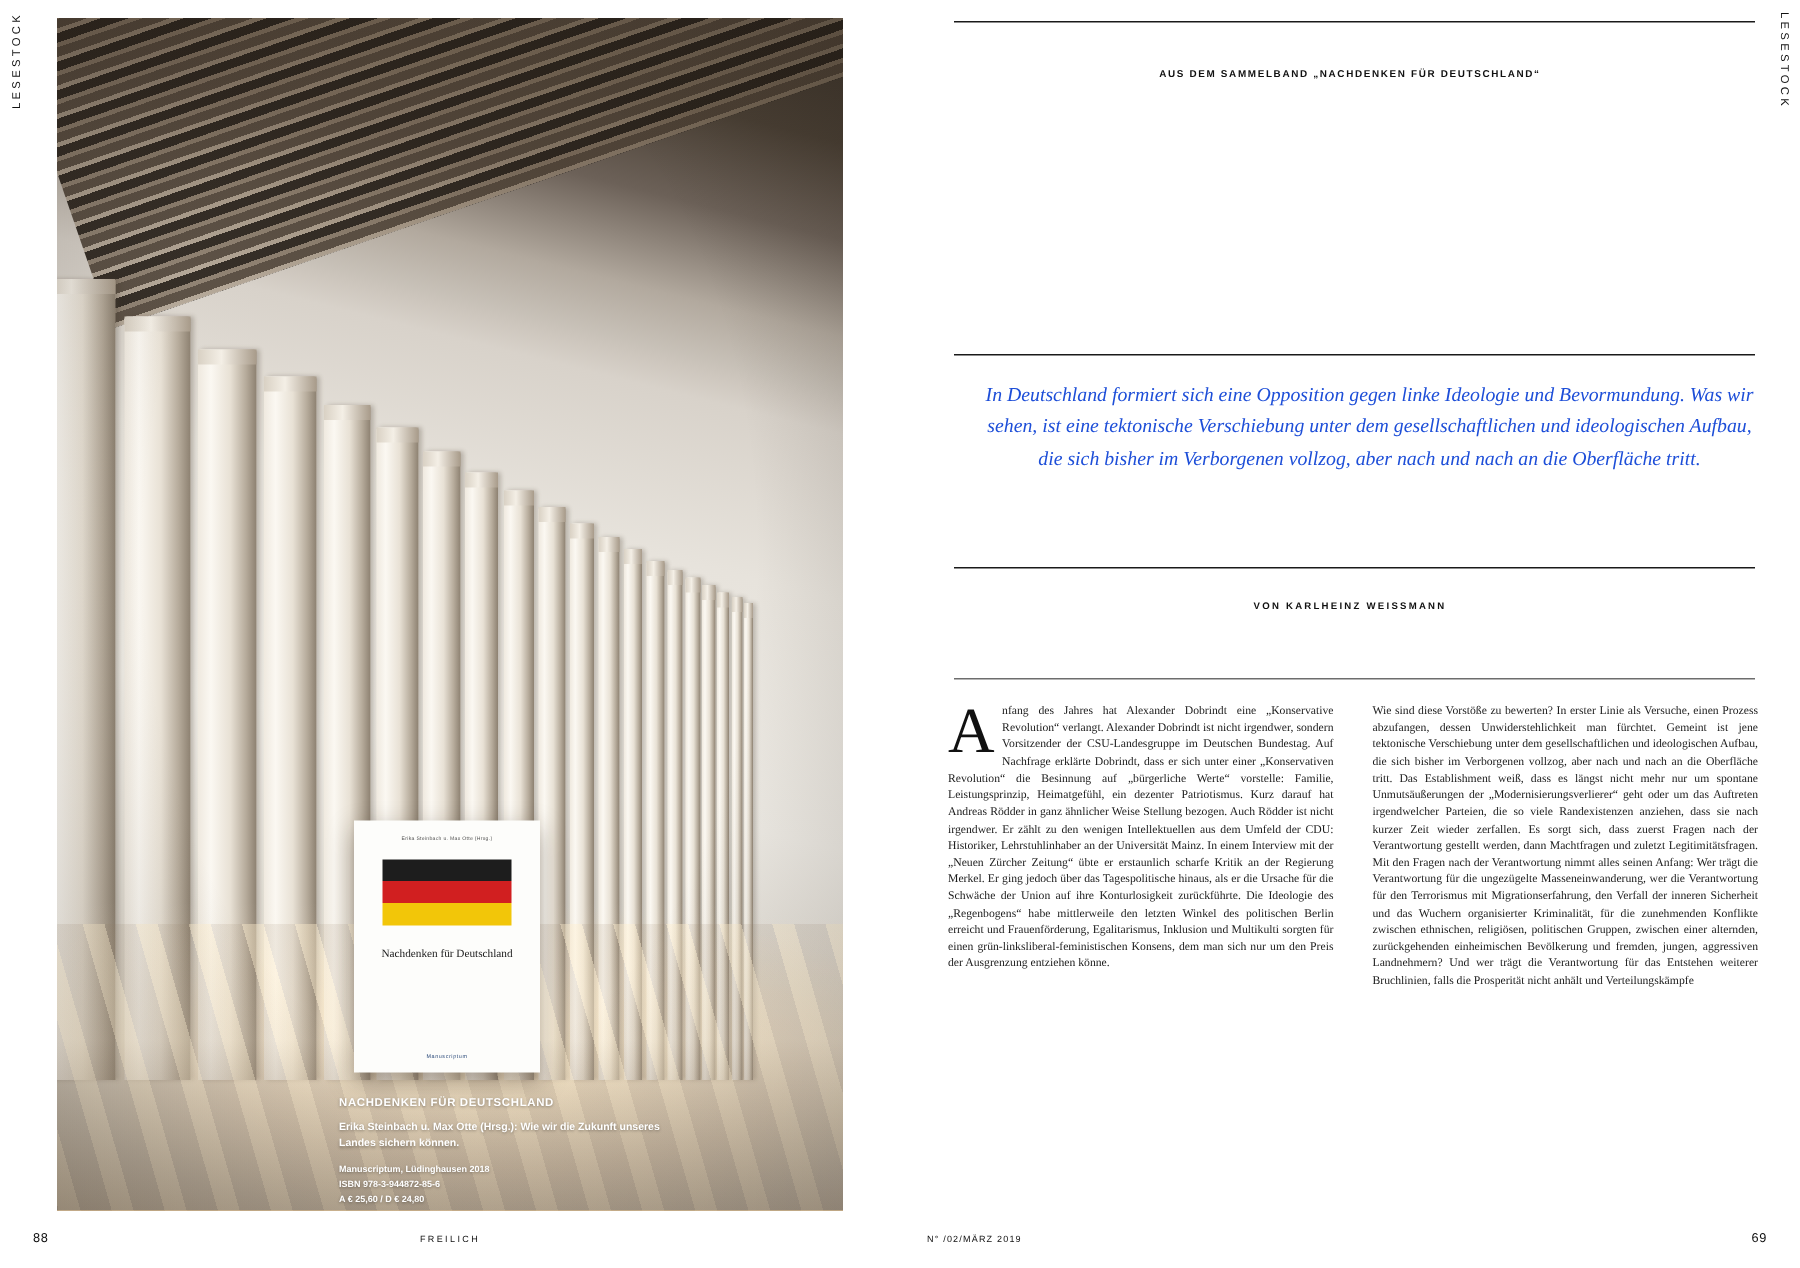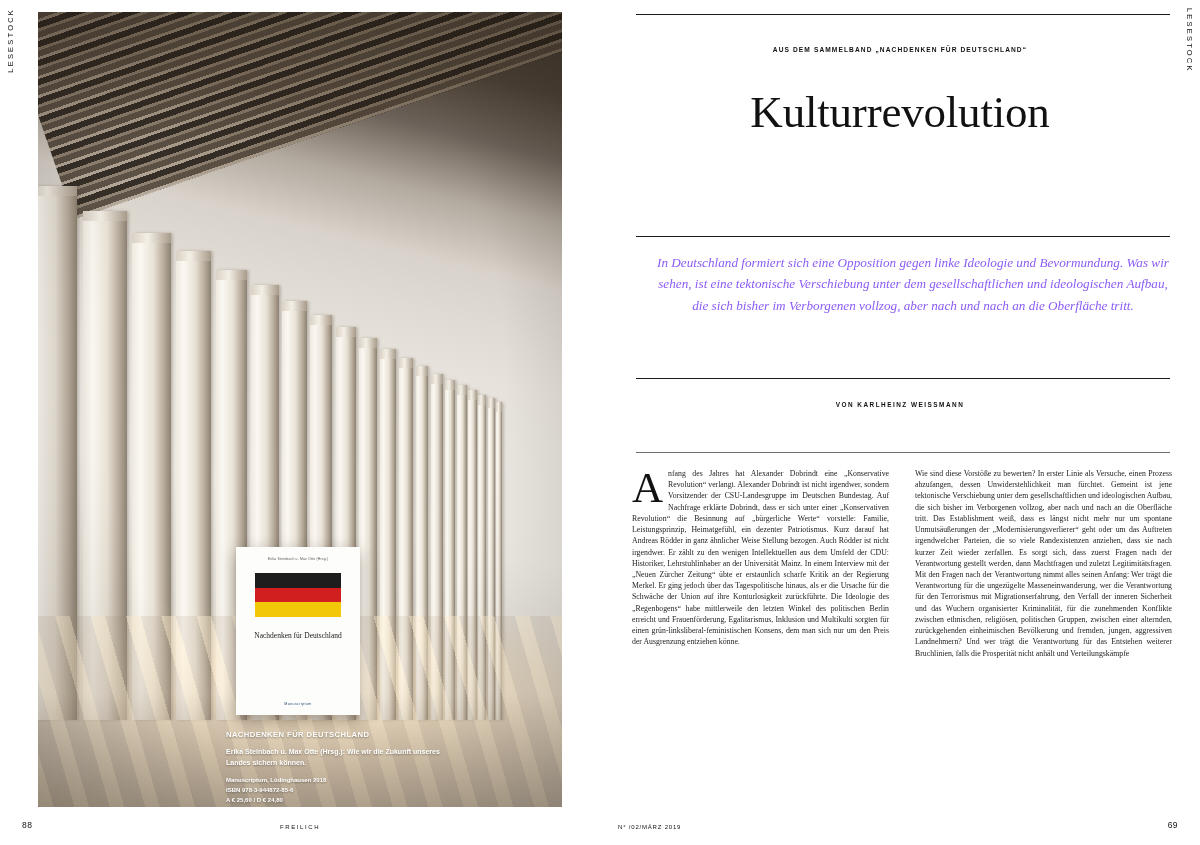--- a/index.html
+++ b/index.html
@@ -264,21 +264,21 @@
   .standfirst {
     position: absolute;
     left: 56px;
     right: 30px;
     top: 252px;
     text-align: center;
     font-family: "Liberation Serif", serif;
     font-style: italic;
     font-size: 13.2px;
     line-height: 1.62;
-    color: #8b5cf6;
+    color: #1d4ed8;
   }
   .byline {
     position: absolute;
     left: 30px;
     right: 30px;
     top: 401px;
     text-align: center;
     font-family: "Liberation Sans", sans-serif;
     font-size: 6.4px;
     font-weight: bold;
@@ -374,21 +374,20 @@
 
   <div class="page page-right">
 
     <div class="edge-label right">LESESTOCK</div>
 
     <div class="rule" style="left:36px; right:30px; top:14px;"></div>
 
     <div class="kicker">AUS DEM SAMMELBAND „NACHDENKEN FÜR DEUTSCHLAND“</div>
 
     <div class="headline">
-      <div>Kulturrevolution</div>
     </div>
 
     <div class="rule" style="left:36px; right:30px; top:236px;"></div>
 
     <div class="standfirst">In Deutschland formiert sich eine Opposition gegen linke Ideologie und Bevormundung. Was wir sehen, ist eine tektonische Verschiebung unter dem gesellschaftlichen und ideologischen Aufbau, die sich bisher im Verborgenen vollzog, aber nach und nach an die Oberfläche tritt.</div>
 
     <div class="rule" style="left:36px; right:30px; top:378px;"></div>
 
     <div class="byline">VON KARLHEINZ WEISSMANN</div>
 

